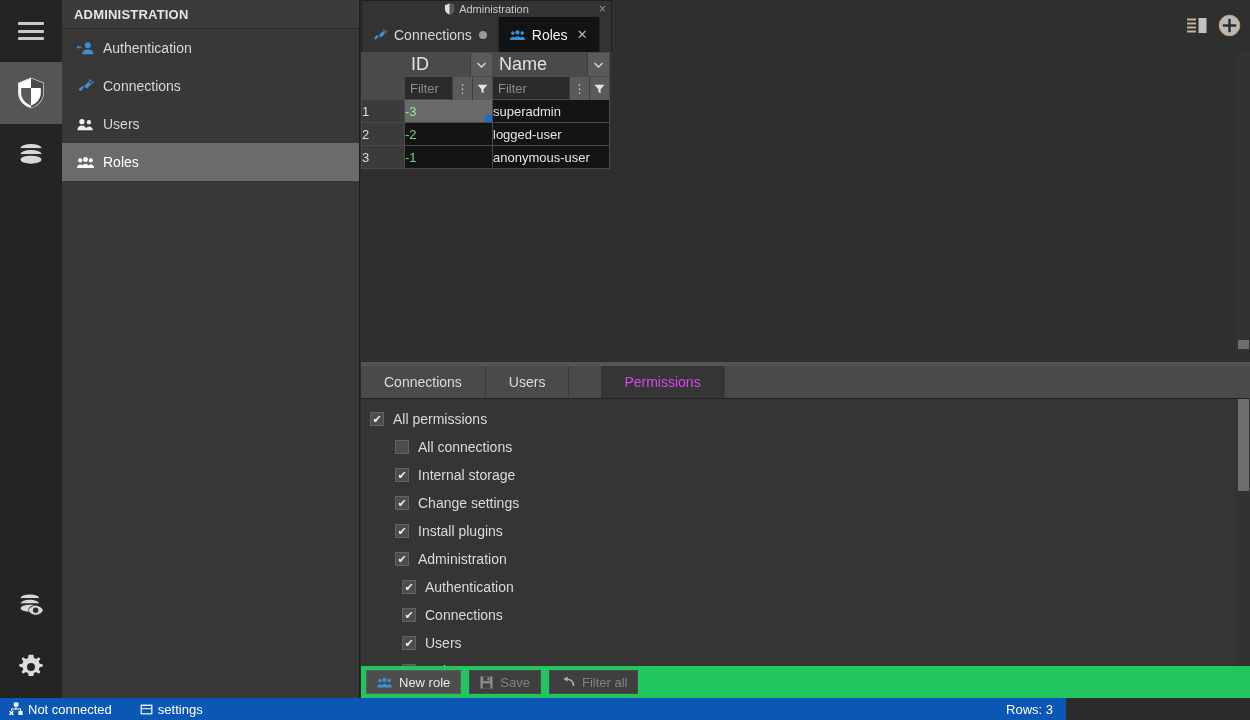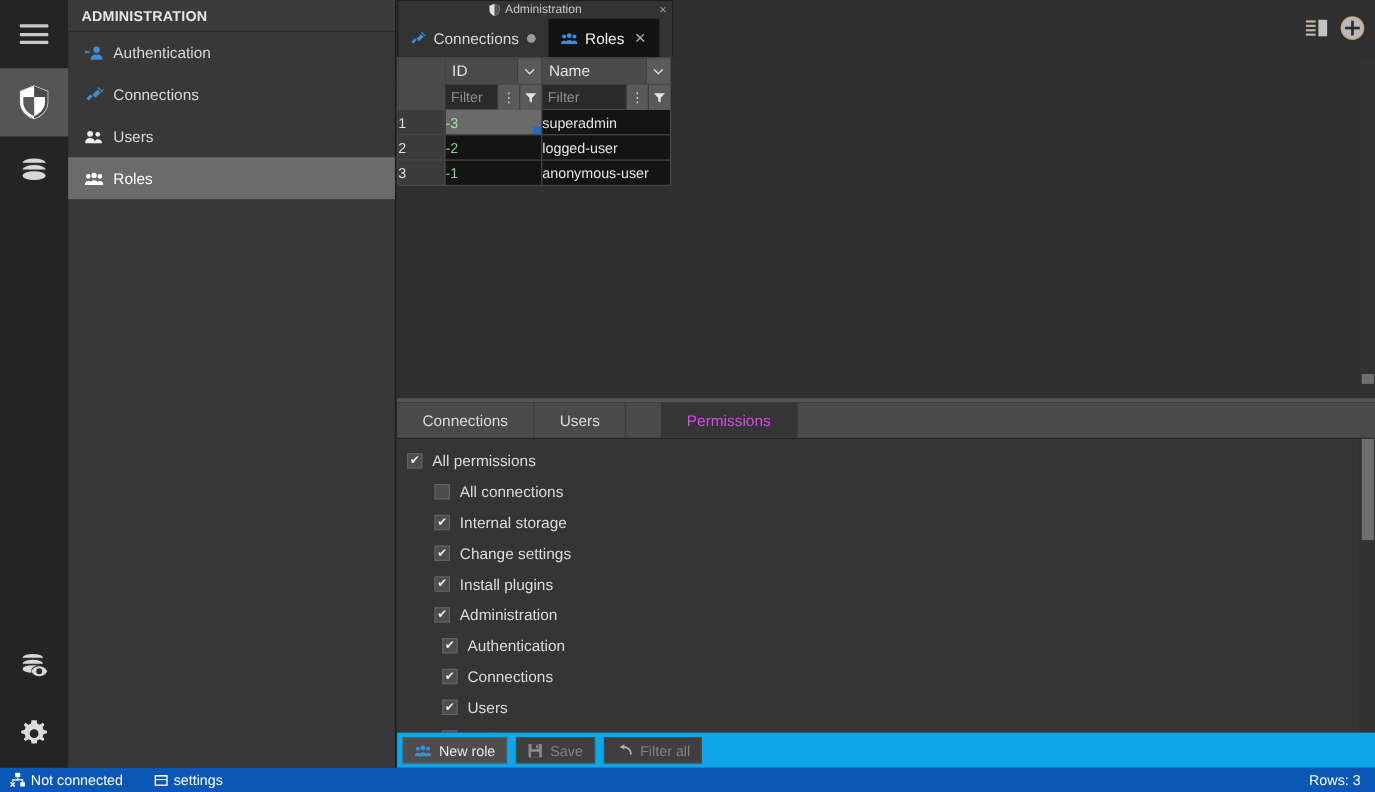--- a/index.html
+++ b/index.html
@@ -91,21 +91,21 @@
 
   
   .grid {
     position: absolute; left: 0; top: 52px; right: 14px; height: 300px;
     background: #2f2f2f;
   }
   .gridtable { border-collapse: collapse; }
   .gridtable td, .gridtable th { border: 1px solid #4a4a4a; padding: 0; }
   .hcell {
     height: 23px; background: #4a4a4a; color: #e2e2e2;
-    font-weight: normal; font-size: 14px; text-align: left;
+    font-weight: normal; font-size: 18px; text-align: left;
     position: relative;
   }
   .hcell .hlabel { padding-left: 6px; display:block; line-height: 23px; }
   .hcell .hdrop {
     position: absolute; right: 0; top: 0; width: 22px; height: 23px;
     background: #5a5a5a; border-left: 1px solid #3d3d3d;
     display:flex; align-items:center; justify-content:center;
   }
   .rowhdr-corner { width: 43px; height: 23px; background: #4a4a4a; }
   .fcell { height: 23px; background: #0f766e; position: relative; margin-top: 12px; }
@@ -197,34 +197,34 @@
     position: absolute; right: 0; top: 33px; width: 14px; bottom: 32px;
     background: #323232;
   }
   .detail-vscroll .thumb {
     position: absolute; left: 2px; top: 0px; width: 11px; height: 92px;
     background: #6e6e6e;
   }
 
   .dtoolbar {
     position: absolute; left: 0; right: 0; bottom: 0; height: 32px;
-    background: #0ea5e9;
+    background: #22c55e;
     display: flex; align-items: center; gap: 8px; padding-left: 5px;
   }
   .tbtn {
     display: flex; align-items: center; gap: 7px;
     height: 24px; padding: 0 10px;
     background: #4d4d4d; border: 1px solid #5c5c5c;
     color: #e8e8e8; font-size: 13px;
   }
   .tbtn.disabled { background: #3f3f3f; border-color: #4a4a4a; color: #828282; }
 
   
   .statusbar {
-    position: absolute; left: 0; bottom: 0; width: 1250px; height: 22px;
+    position: absolute; left: 0; bottom: 0; width: 1066px; height: 22px;
     background: #0b57b5;
     display: flex; align-items: center;
     color: #ffffff; font-size: 13px;
   }
   .sb-left { display: flex; align-items: center; gap: 7px; padding-left: 9px; }
   .sb-item { display: flex; align-items: center; gap: 5px; }
   .sb-right { margin-left: auto; padding-right: 13px; }
   .sb-sep { width: 14px; }
   svg { display: block; }
 </style>

